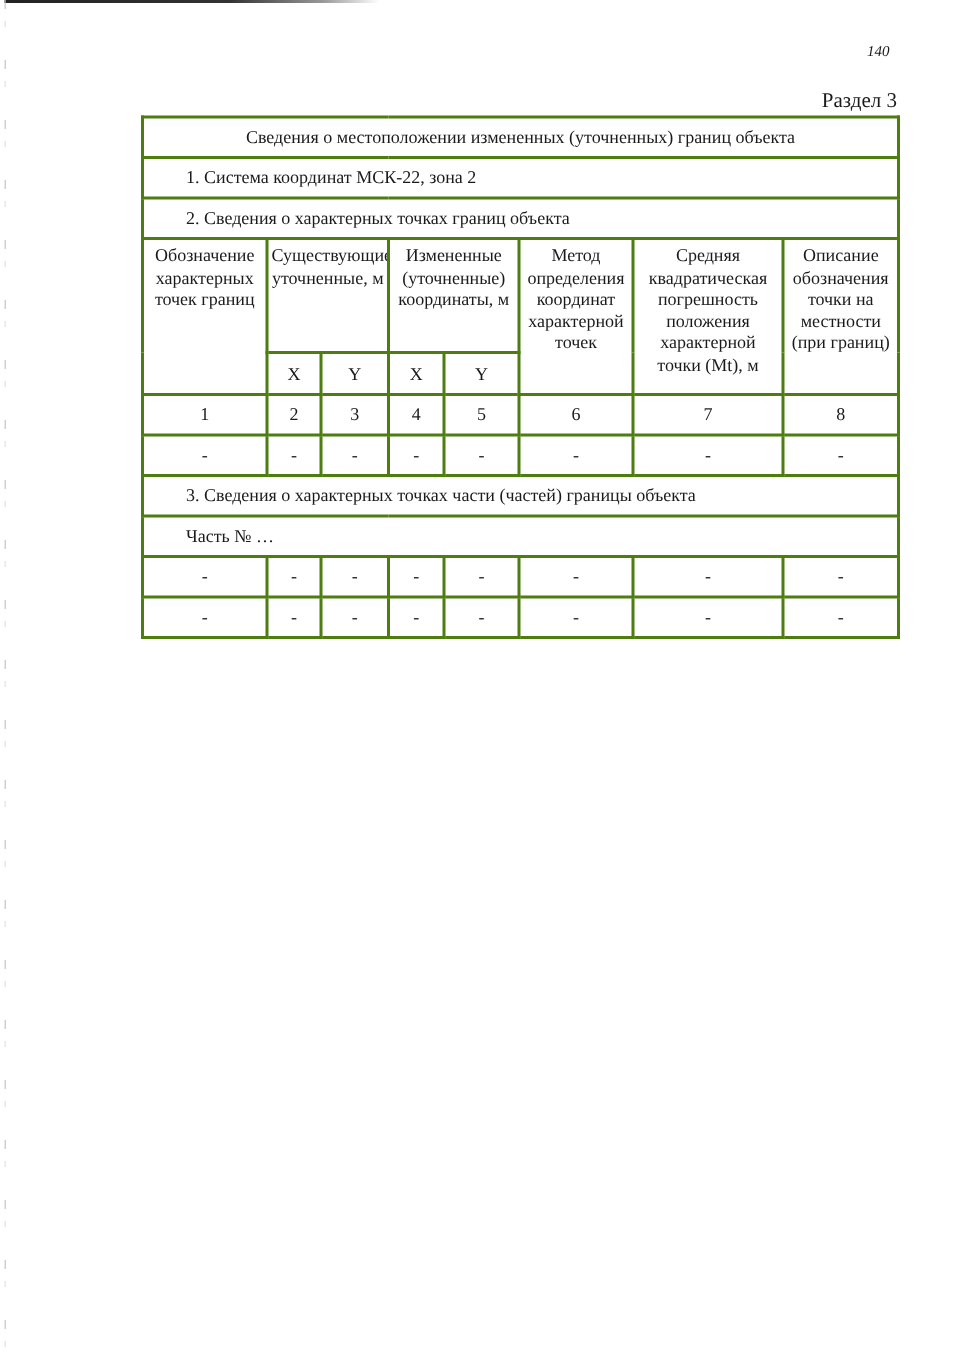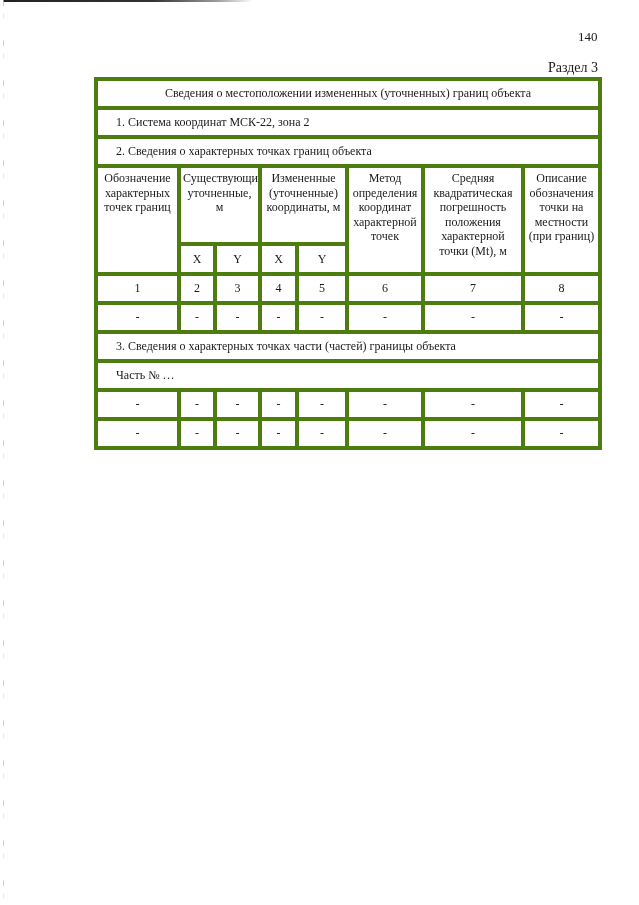--- a/index.html
+++ b/index.html
@@ -12,36 +12,36 @@
     .scan-top {
       position: absolute; left: 3px; top: 0; width: 250px; height: 2px;
       background: linear-gradient(to right, #222 0%, #333 60%, #999 85%, #fff 100%);
     }
     .scan-left {
       position: absolute; left: 3px; top: 0; width: 1px; height: 905px;
       background: repeating-linear-gradient(to bottom, #bbb 0 6px, #fff 6px 14px, #ddd 14px 18px, #fff 18px 40px);
       opacity: 0.7;
     }
     .page-num {
-      position: absolute; left: 578px; top: 29px; font-size: 13px;
+      position: absolute; left: 578px; top: 29px; font-size: 10px; font-style: italic;
     }
     .section-title {
       position: absolute; left: 94px; width: 504px; top: 60px;
       text-align: right; font-size: 14px;
     }
     table.doc {
       position: absolute; left: 94px; top: 77px; width: 504px;
       border-collapse: collapse; table-layout: fixed;
       font-size: 12px; line-height: 14.5px;
     }
     table.doc td {
-      border: 4px solid #4d7c0f; padding: 0 2px; text-align: center; vertical-align: middle;
+      border: 2px solid #4d7c0f; padding: 0 2px; text-align: center; vertical-align: middle;
       overflow: hidden;
     }
-    table.doc td.left { text-align: left; padding-left: 18px; }
+    table.doc td.left { text-align: left; padding-left: 28px; }
     table.doc td.hdr { vertical-align: top; padding-top: 3px; }
     tr.r27 td { height: 25px; }
     tr.r26 td { height: 25px; }
     tr.hA td { height: 71px; }
     tr.hB td { height: 26px; }
   </style>
 </head>
 <body>
 
 <div class="scan-top"></div>

